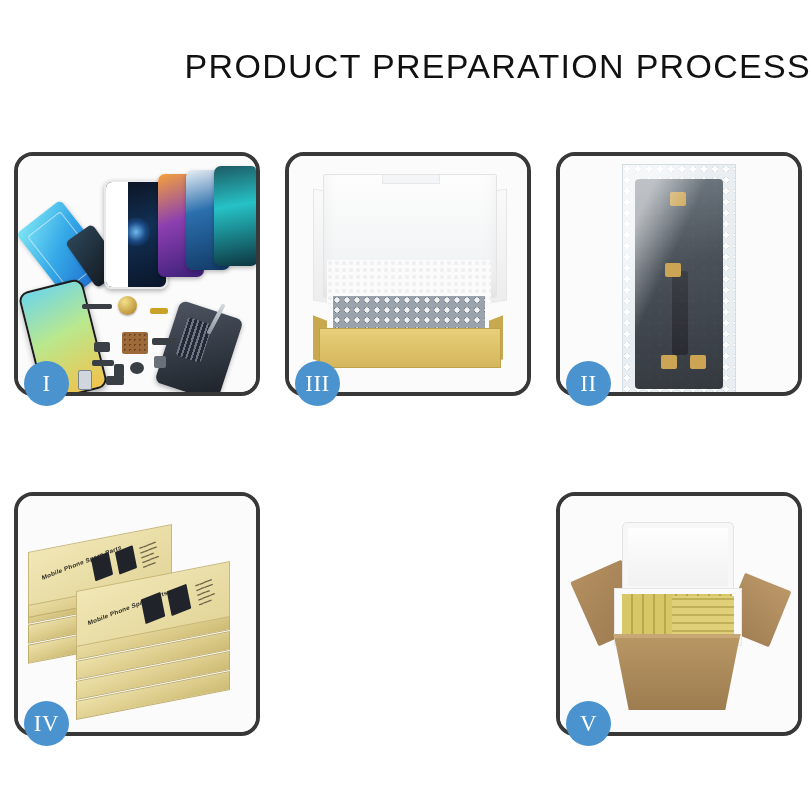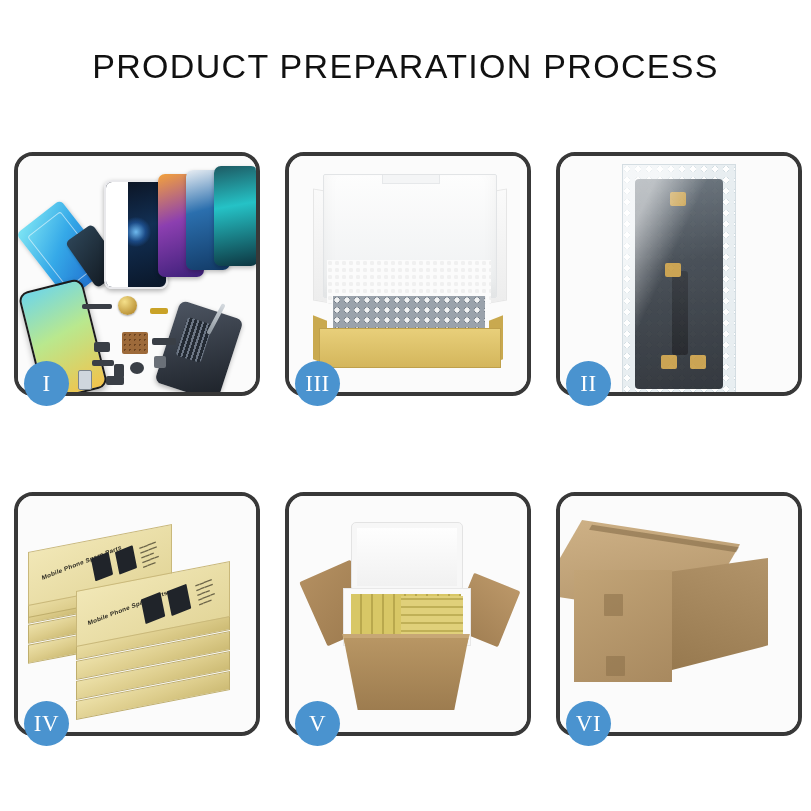--- a/index.html
+++ b/index.html
@@ -10,21 +10,21 @@
     overflow:hidden;
     position:relative;
   }
   .page{position:relative;width:811px;height:811px;}
 
   
   .header{position:absolute;left:0;top:0;width:811px;text-align:center;}
   .title{
     font-size:34px;line-height:40px;color:#111111;
     letter-spacing:1.3px;font-weight:400;
-    margin-top:46px;white-space:nowrap;
+    margin-top:46px;white-space:nowrap;text-align:right;
   }
   .subtitle{
     font-size:15.5px;line-height:20px;color:#222222;
     letter-spacing:.2px;margin-top:12px;white-space:nowrap;
   }
 
   
   .grid{position:absolute;left:14px;top:152px;width:788px;}
   .row{display:flex;justify-content:space-between;}
   .row + .row{margin-top:96px;}
@@ -399,27 +399,16 @@
           <div class="foam-lid"></div>
           <div class="foam-body"></div>
           <div class="ybx"></div>
           <div class="ybx2"></div>
           <div class="carton-lip"></div>
           <div class="carton"></div>
         </div>
         <div class="badge">V</div>
       </div>
 
-      <div class="panel">
-        <div class="photo p6">
-          <div class="c6-top"></div>
-          <div class="c6-seam"></div>
-          <div class="c6-side"></div>
-          <div class="c6-front"></div>
-          <div class="tape tp1"></div>
-          <div class="tape tp2"></div>
-        </div>
-        <div class="badge">VI</div>
-      </div>
 
     </div>
   </div>
 </div>
 
 </body></html>

